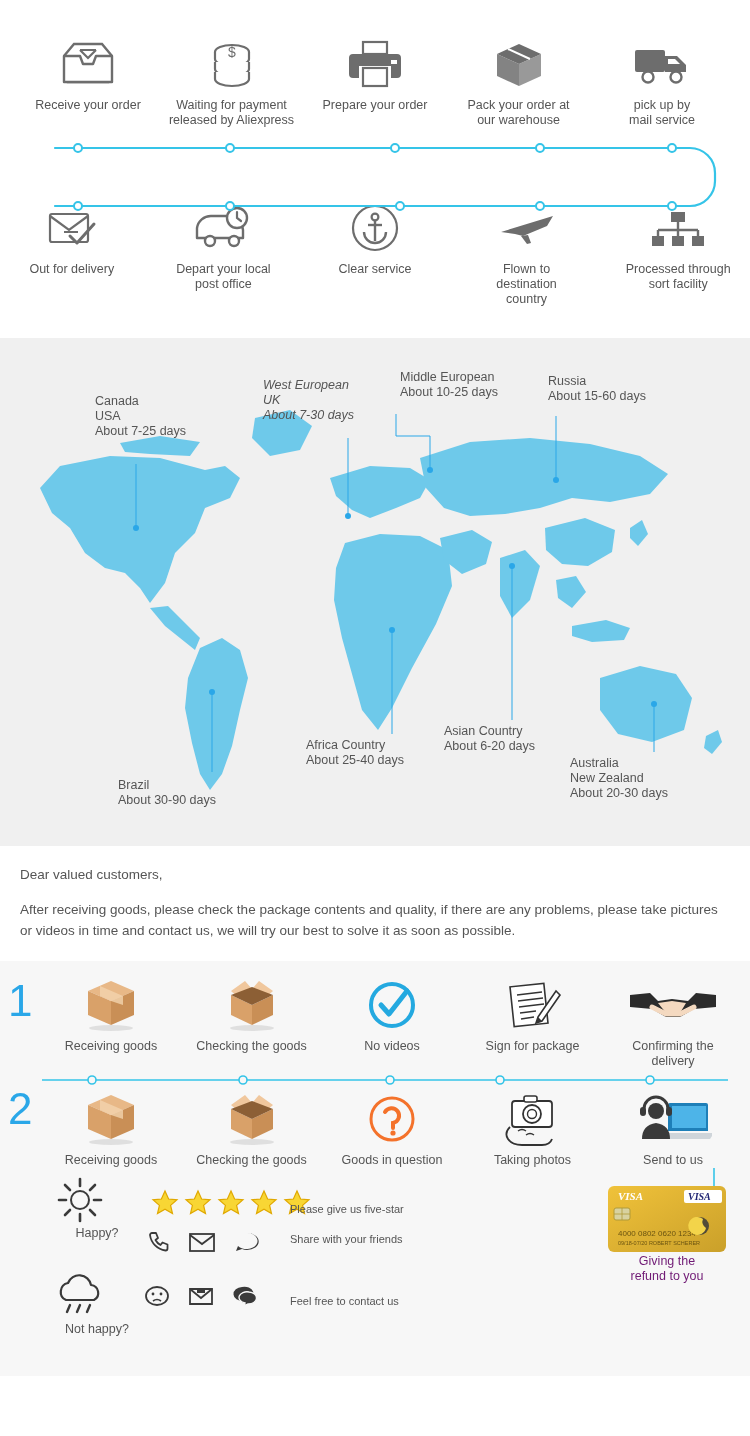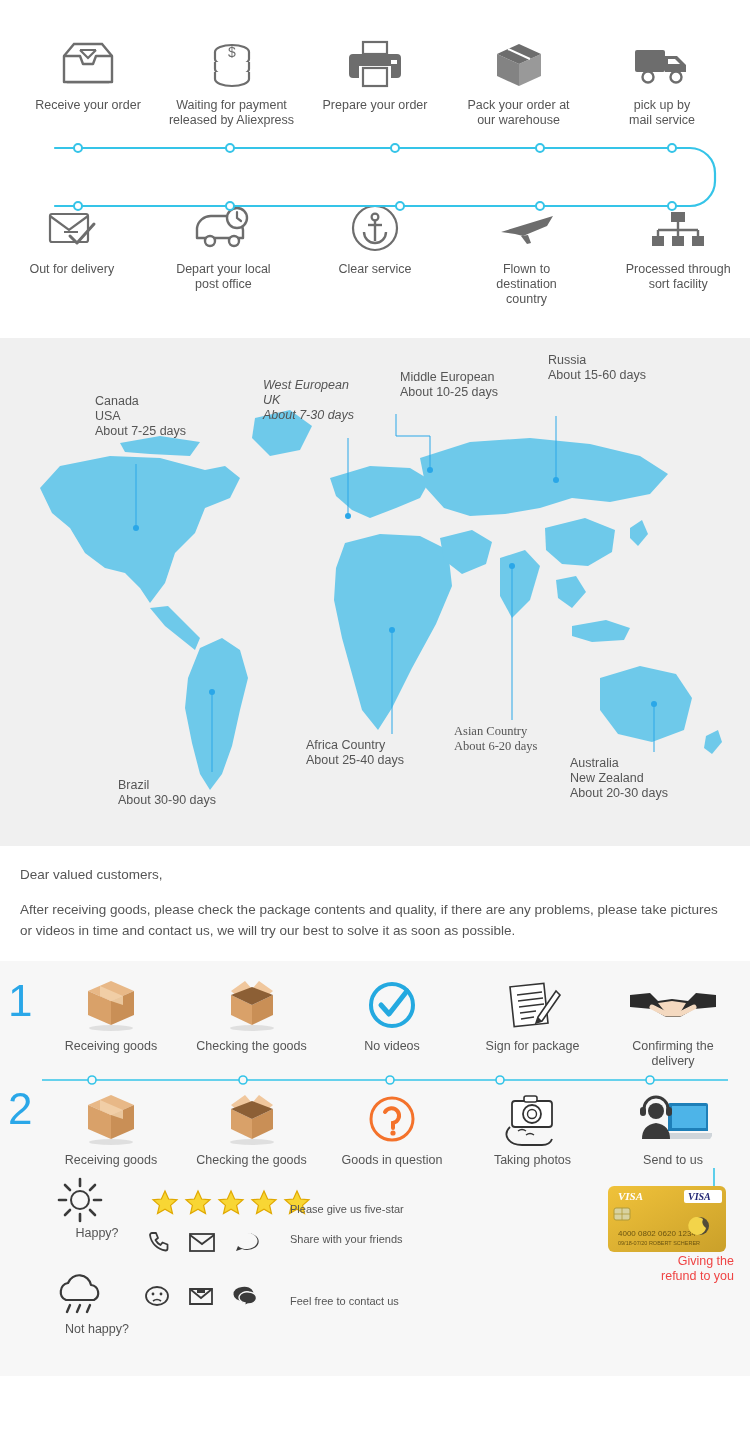--- a/index.html
+++ b/index.html
@@ -48,21 +48,21 @@
 
   
   .feedback{position:relative;background:#f7f7f7;height:200px;}
   .fb-left{position:absolute;left:52px;top:8px;width:90px;text-align:center;}
   .fb-left2{position:absolute;left:52px;top:104px;width:90px;text-align:center;}
   .fb-cap{font-size:12.5px;color:#555;margin-top:2px;}
   .stars{position:absolute;left:150px;top:20px;display:flex;gap:3px;}
   .fb-text{position:absolute;font-size:11px;color:#555;line-height:22px;}
   .icrow{position:absolute;display:flex;gap:18px;align-items:center;}
   .card{position:absolute;left:608px;top:18px;width:118px;}
-  .card-cap{position:absolute;left:600px;top:86px;width:134px;text-align:right;font-size:12.5px;line-height:15px;color:#ef4444;}
+  .card-cap{position:absolute;left:600px;top:86px;width:134px;text-align:center;font-size:12.5px;line-height:15px;color:#701a75;}
   svg{display:block;}
 </style>
 </head>
 <body>
 
 <div class="page">
 
   <div class="flow">
 
     <svg class="track" width="750" height="338" viewBox="0 0 750 338">
@@ -274,27 +274,27 @@
     </svg>
 
     <div class="map-label" style="left: 95px; top: 56px; white-space: pre-line;">Canada
 USA
 About 7-25 days</div>
     <div class="map-label" style="left: 263px; top: 40px; white-space: pre-line; font-style: italic;">West European
 UK
 About 7-30 days</div>
     <div class="map-label" style="left: 400px; top: 32px; white-space: pre-line;">Middle European
 About 10-25 days</div>
-    <div class="map-label" style="left: 548px; top: 15px; white-space: pre-line;">Russia
+    <div class="map-label" style="left: 548px; top: 36px; white-space: pre-line;">Russia
 About 15-60 days</div>
     <div class="map-label" style="left: 118px; top: 440px; white-space: pre-line;">Brazil
 About 30-90 days</div>
     <div class="map-label" style="left: 306px; top: 400px; white-space: pre-line;">Africa Country
 About 25-40 days</div>
-    <div class="map-label" style="left: 454px; top: 386px; white-space: pre-line; font-family: Liberation Serif, serif;">Asian Country
+    <div class="map-label" style="left: 444px; top: 386px; white-space: pre-line;">Asian Country
 About 6-20 days</div>
     <div class="map-label" style="left: 570px; top: 418px; white-space: pre-line;">Australia
 New Zealand
 About 20-30 days</div>
   </div>
 
   <div class="notice">
     <p>Dear valued customers,</p>
     <p class="last">After receiving goods, please check the package contents and quality, if there are any problems, please take pictures or videos in time and contact us, we will try our best to solve it as soon as possible.</p>
   </div>

